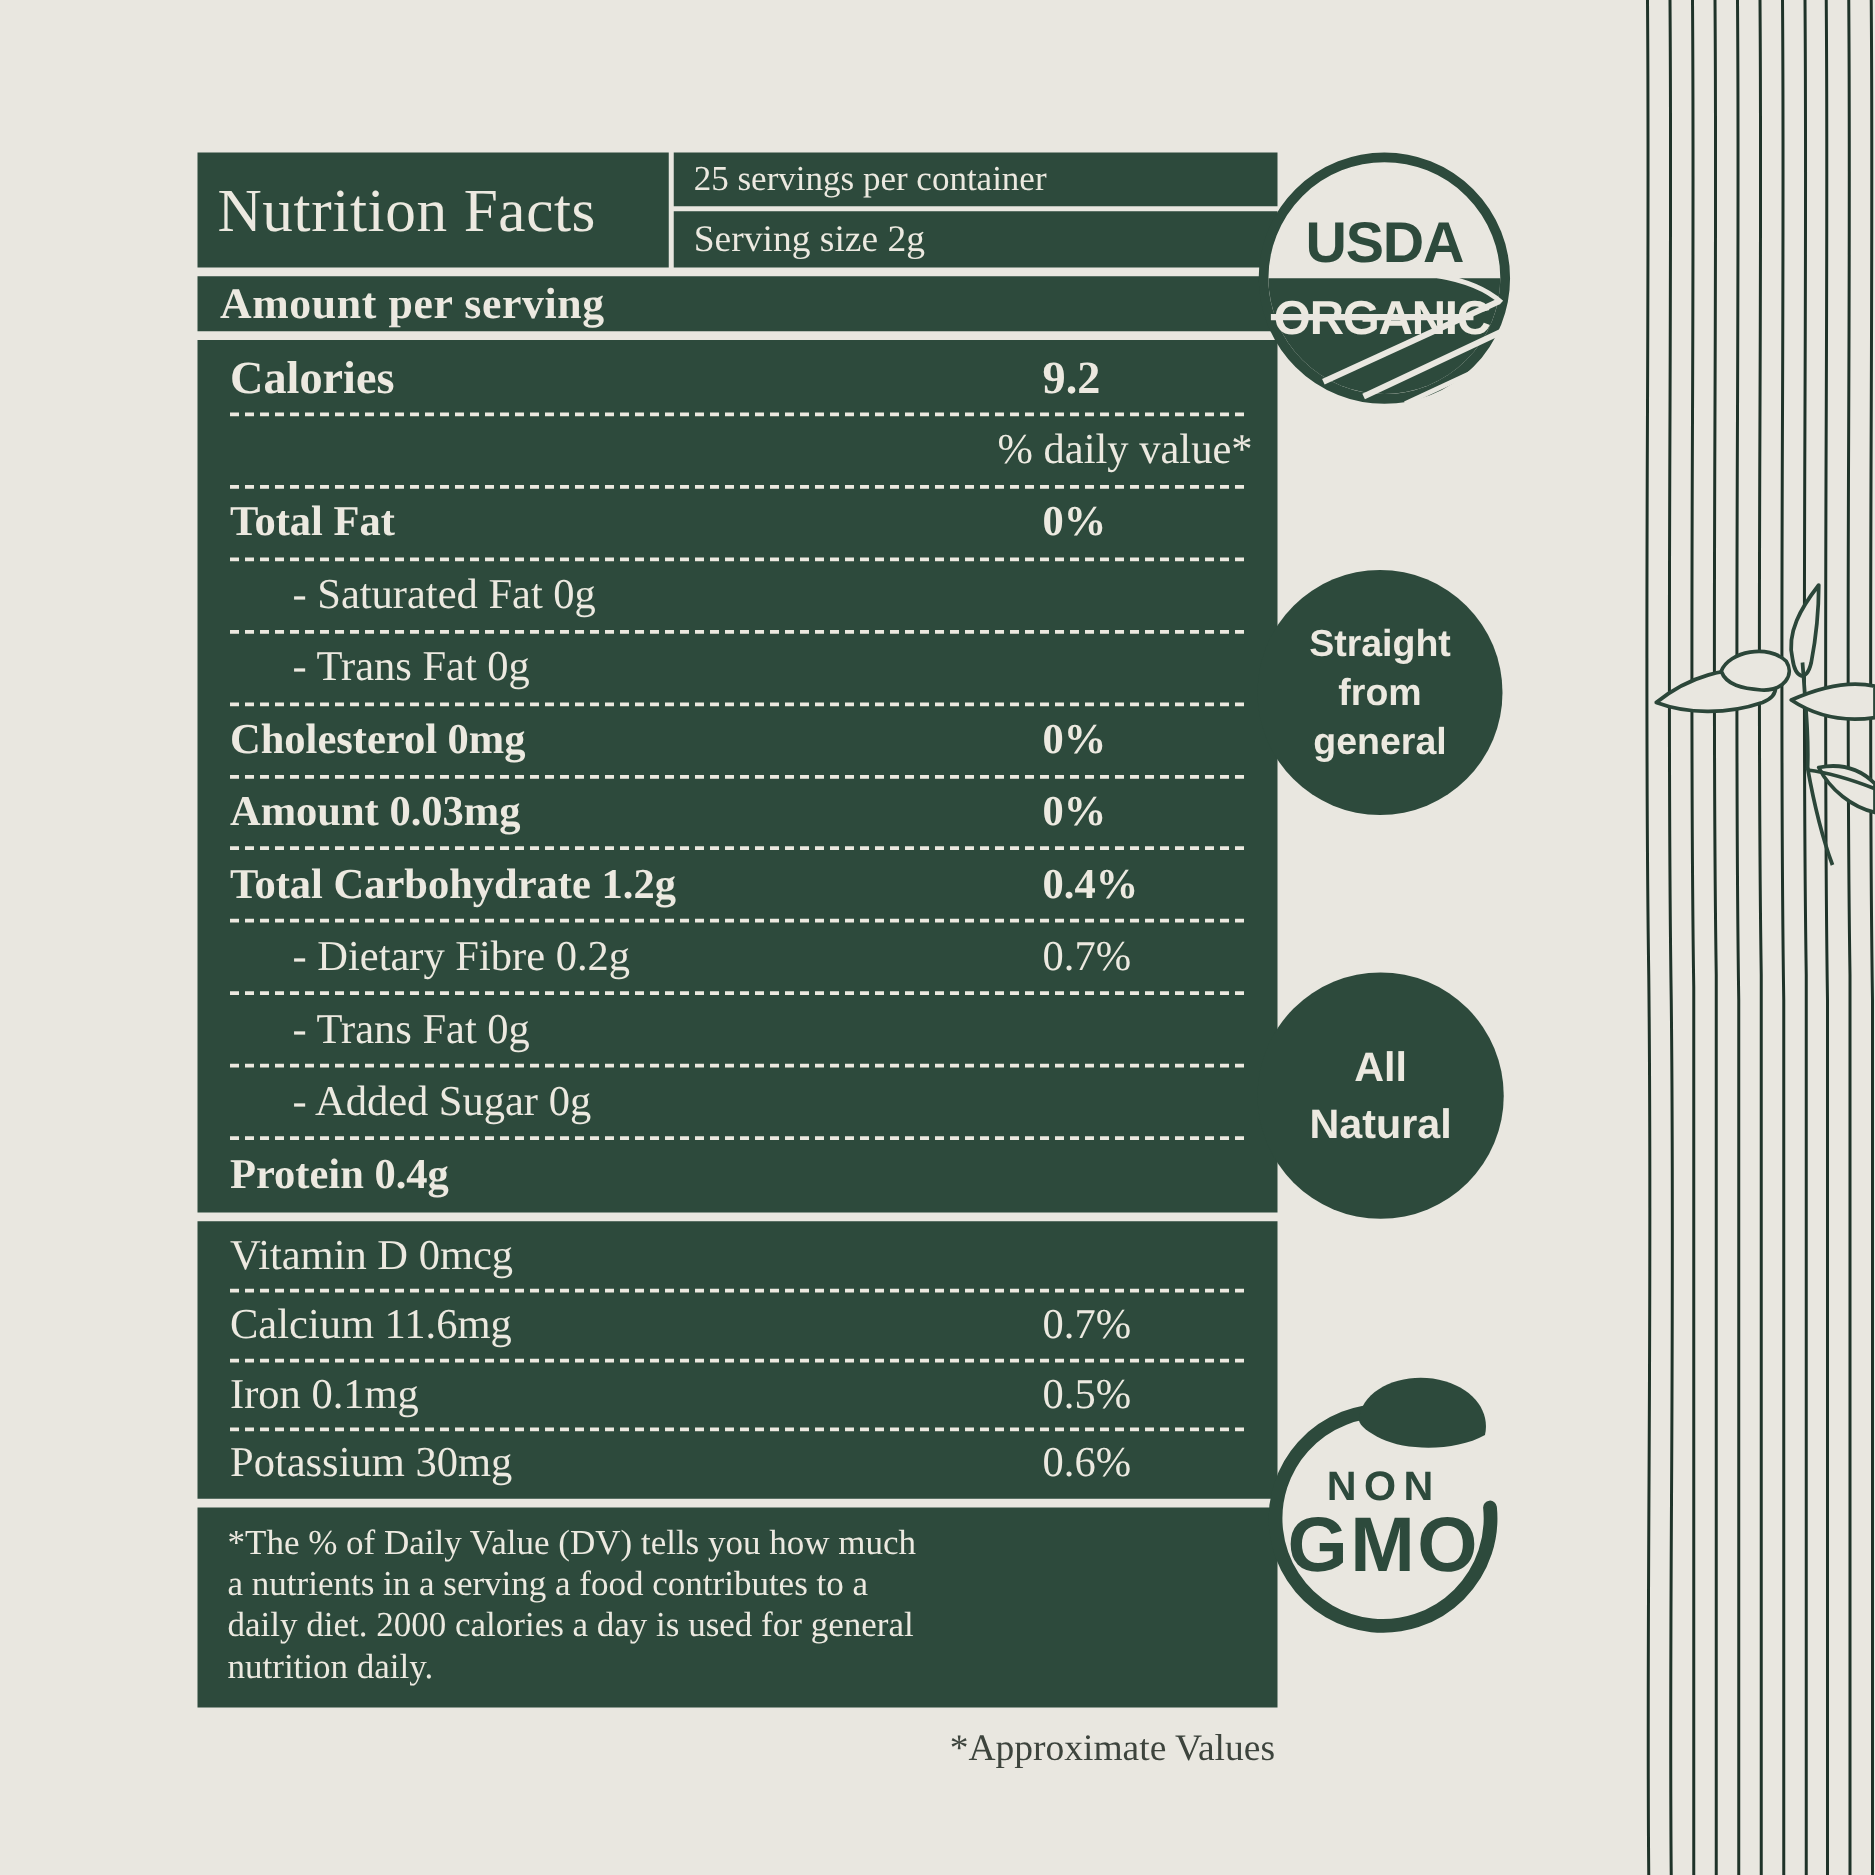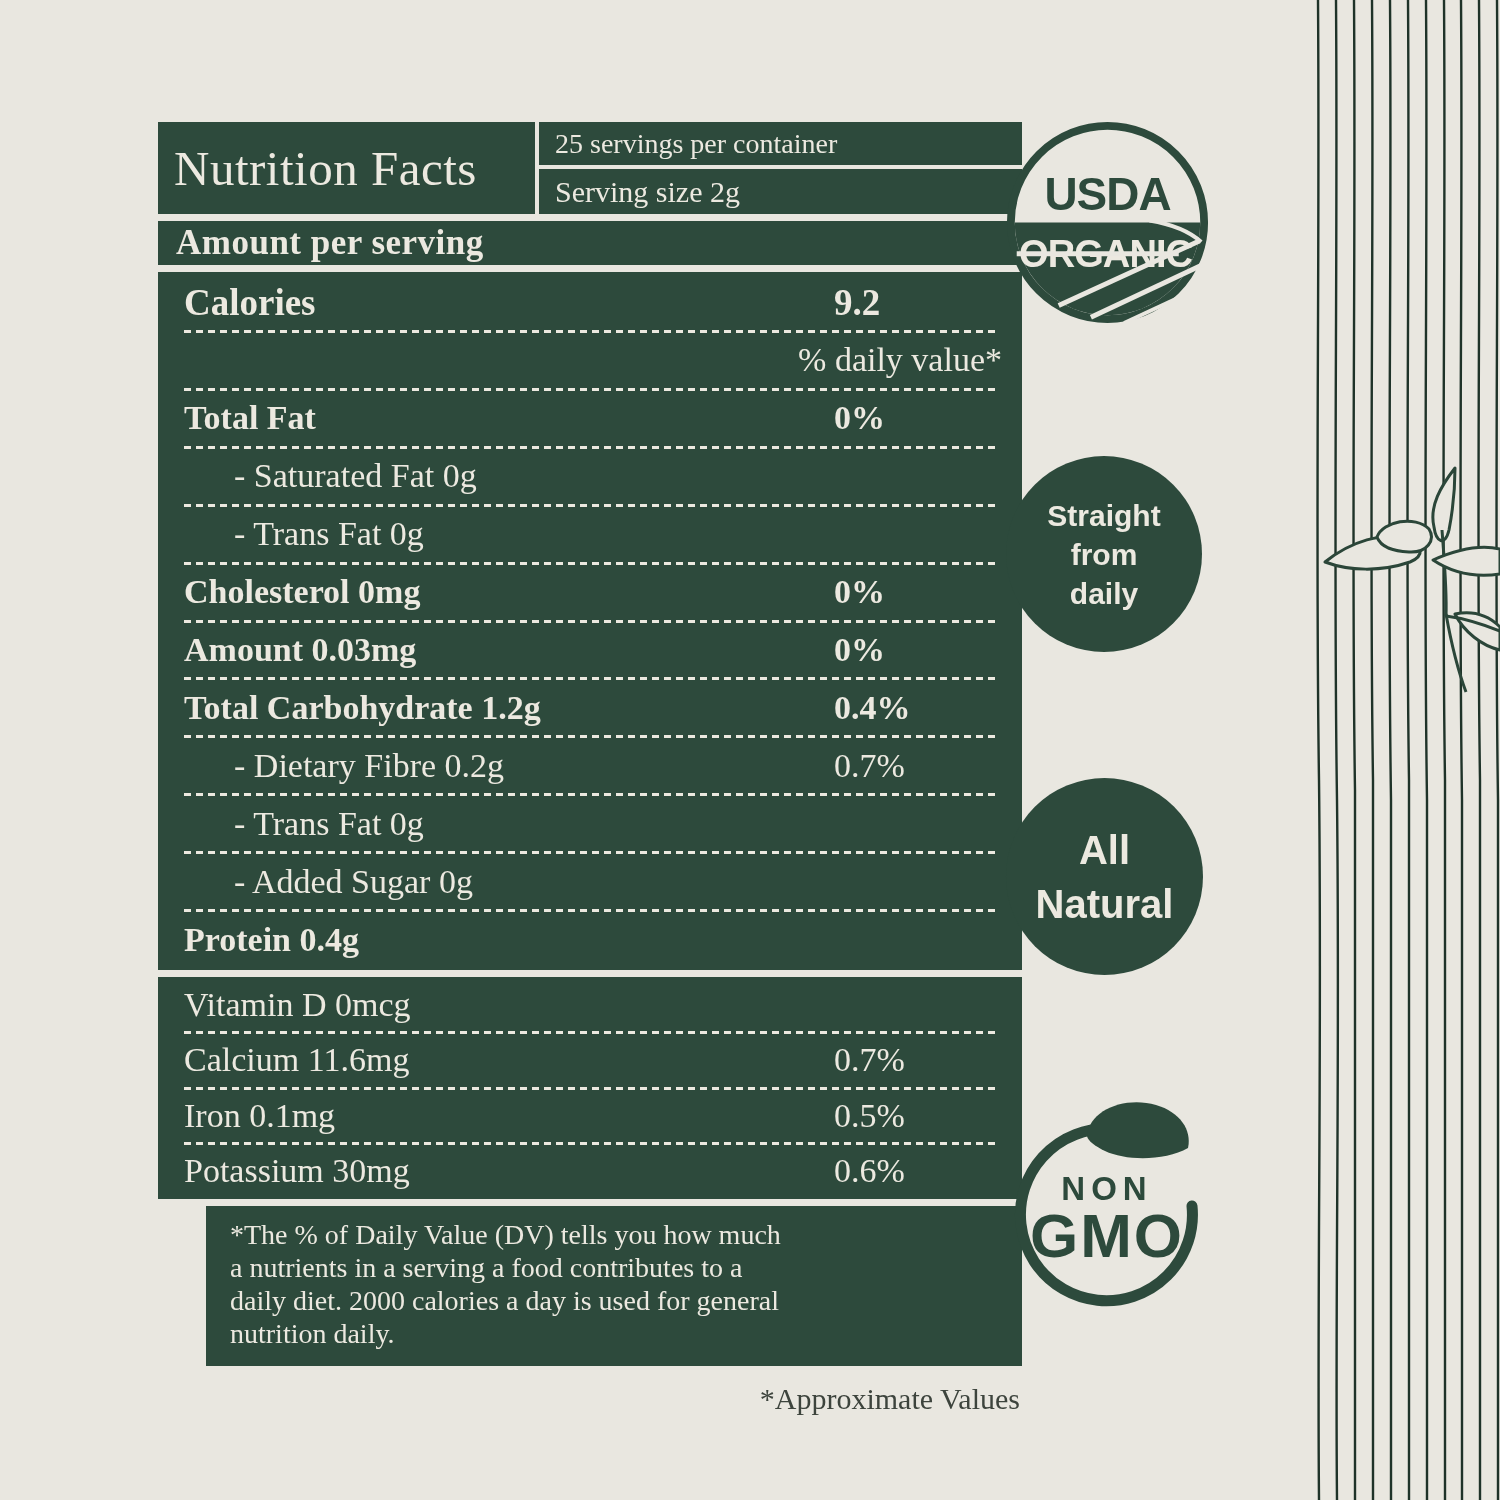--- a/index.html
+++ b/index.html
@@ -23,29 +23,29 @@
   .row{flex:1;display:flex;align-items:center;padding:0 8px 0 26px;font-size:34px;}
   .row .lbl{flex:1;white-space:nowrap;}
   .row .val{width:180px;white-space:nowrap;}
   .row.bold{font-weight:bold;}
   .row.indent .lbl{padding-left:50px;}
   .row.calories{font-size:37px;}
   .row.dvh{justify-content:flex-end;padding-right:20px;font-size:34px;}
   .sep{flex:none;height:3px;margin:0 26px 0 26px;
        background:repeating-linear-gradient(90deg,#ece9e0 0 7px,transparent 7px 12px);}
   .foot{margin-top:7px;min-height:100px;padding:12px 20px 16px 24px;
-       font-size:28px;line-height:1.18;margin-left:48px;}
+       font-size:28px;line-height:1.18;}
   .approx{margin-top:16px;text-align:right;font-size:30px;color:#3d443d;padding-right:2px;}
 
   
   .badge-circle{position:absolute;border-radius:50%;background:#2d4a3c;
        display:flex;flex-direction:column;align-items:center;justify-content:center;
        color:#ece9e0;font-family:"Liberation Sans", sans-serif;font-weight:bold;text-align:center;}
   .badge-sfs{left:1006px;top:456px;width:196px;height:196px;font-size:30px;line-height:1.3;}
-  .badge-an{left:1006px;top:778px;width:197px;height:197px;font-size:40px;line-height:1.35;}
+  .badge-an{left:1006px;top:778px;width:197px;height:197px;font-size:33px;line-height:1.35;}
   .badge-svg{position:absolute;}
   .svg-sans{font-family:"Liberation Sans", sans-serif;font-weight:bold;}
 
   
   .bamboo{position:absolute;left:1305px;top:0;width:195px;height:1500px;}
 </style>
 </head>
 <body>
 
 <div class="sheet">
@@ -187,21 +187,21 @@
       <path d="M148,103 C172,107 190,115 201,125" stroke-width="4"></path>
       <line x1="55" y1="190" x2="199" y2="124" stroke-width="5"></line>
       <line x1="88" y1="202" x2="203" y2="148" stroke-width="5"></line>
       <line x1="122" y1="208" x2="199" y2="172" stroke-width="4"></line>
     </g>
   </svg>
 
   <div class="badge-circle badge-sfs">
     <div>Straight</div>
     <div>from</div>
-    <div>daily</div>
+    <div>general</div>
   </div>
 
   <div class="badge-circle badge-an">
     <div>All</div>
     <div>Natural</div>
   </div>
 
   <svg class="badge-svg" style="left:1003px;top:1096px;" width="212" height="214" viewBox="0 0 212 214">
     <path d="M146,44 A86,86 0 1 0 189,110" fill="none" stroke="#2d4a3c" stroke-width="11" stroke-linecap="round"></path>
     <path d="M84,40 C86,14 122,0 153,9 C177,16 189,34 185,52 C162,65 123,65 102,55 C92,50 85,45 84,40 Z" fill="#2d4a3c"></path>

